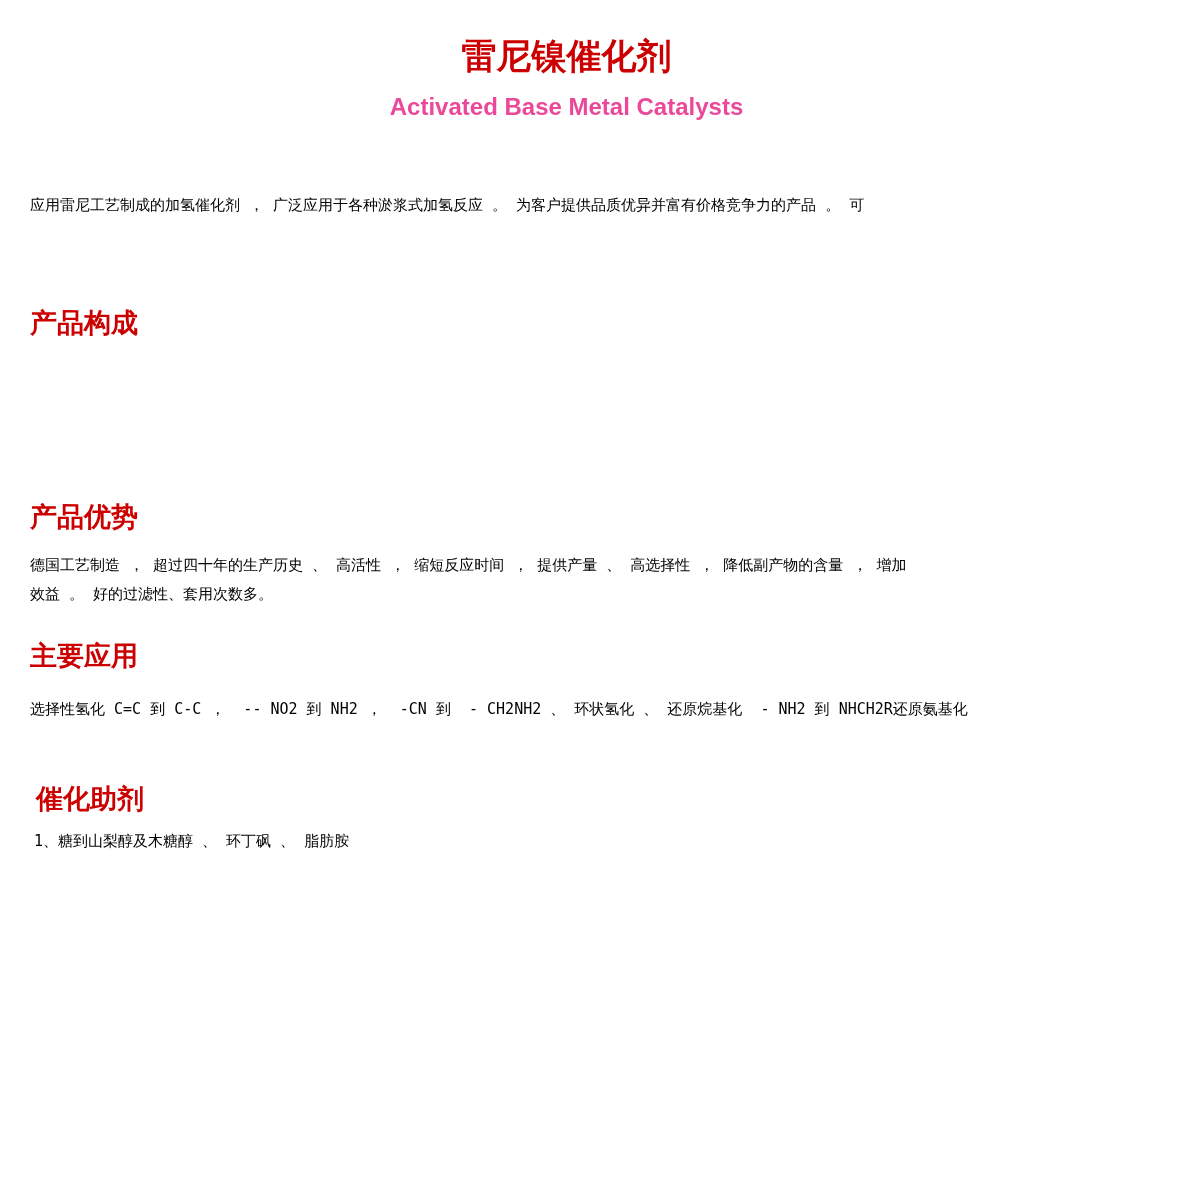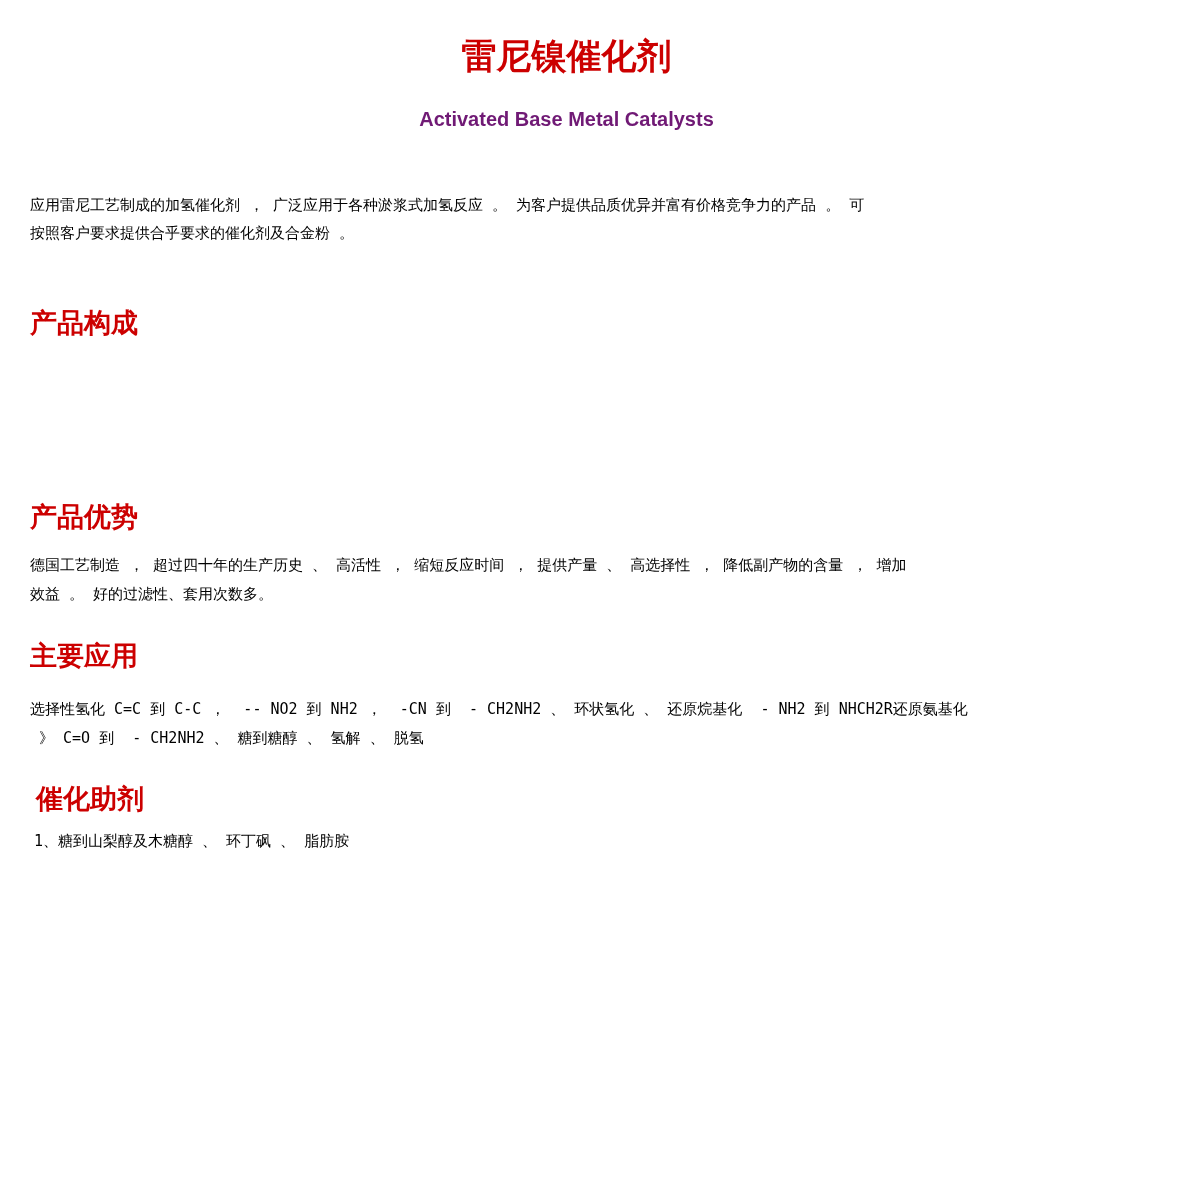--- a/index.html
+++ b/index.html
@@ -24,25 +24,25 @@
   }
   .title {
     top: 38px;
     font-size: 35px;
     font-weight: bold;
     line-height: 1.05;
     color: #cc0000;
     font-family: "DejaVu Sans", sans-serif;
   }
   .subtitle {
-    top: 109px;
-    font-size: 20px;
+    top: 94px;
+    font-size: 24px;
     font-weight: bold;
     line-height: 1.05;
-    color: #701a75;
+    color: #ec4899;
     font-family: "Liberation Sans", sans-serif;
   }
   .heading {
     position: absolute;
     left: 30px;
     font-size: 27px;
     font-weight: bold;
     line-height: 1.0;
     color: #cc0000;
     white-space: pre;
@@ -78,38 +78,36 @@
 <body>
 
 <div class="page">
 
   <div class="centerband title">雷尼镍催化剂</div>
 
   <div class="centerband subtitle">Activated Base Metal Catalysts</div>
 
   <div class="block intro">
     <div class="bodyline">应用雷尼工艺制成的加氢催化剂 ， 广泛应用于各种淤浆式加氢反应 。 为客户提供品质优异并富有价格竞争力的产品 。 可</div>
-    <div class="bodyline">按照客户要求提供合乎要求的催化剂及合金粉 。</div>
   </div>
 
   <div class="heading h-composition">产品构成</div>
 
 
   <div class="heading h-advantages">产品优势</div>
 
   <div class="block para-advantages">
     <div class="bodyline">德国工艺制造 ， 超过四十年的生产历史 、 高活性 ， 缩短反应时间 ， 提供产量 、 高选择性 ， 降低副产物的含量 ， 增加</div>
     <div class="bodyline">效益 。 好的过滤性、套用次数多。</div>
   </div>
 
   <div class="heading h-applications">主要应用</div>
 
   <div class="block para-applications">
     <div class="bodyline">选择性氢化 C=C 到 C-C ，  -- NO2 到 NH2 ，  -CN 到  - CH2NH2 、 环状氢化 、 还原烷基化  - NH2 到 NHCH2R还原氨基化</div>
-    <div class="bodyline"> 》 C=O 到  - CH2NH2 、 糖到糖醇 、 氢解 、 脱氢</div>
   </div>
 
   <div class="heading h-expertise">催化助剂</div>
 
   <div class="block list-expertise">
     <div class="bodyline">1、糖到山梨醇及木糖醇 、 环丁砜 、 脂肪胺</div>
   </div>
 
 </div>
 

